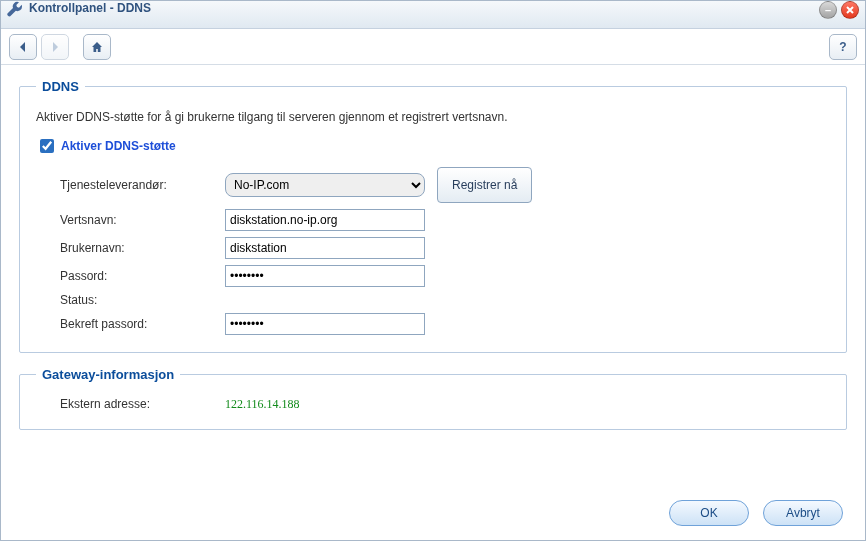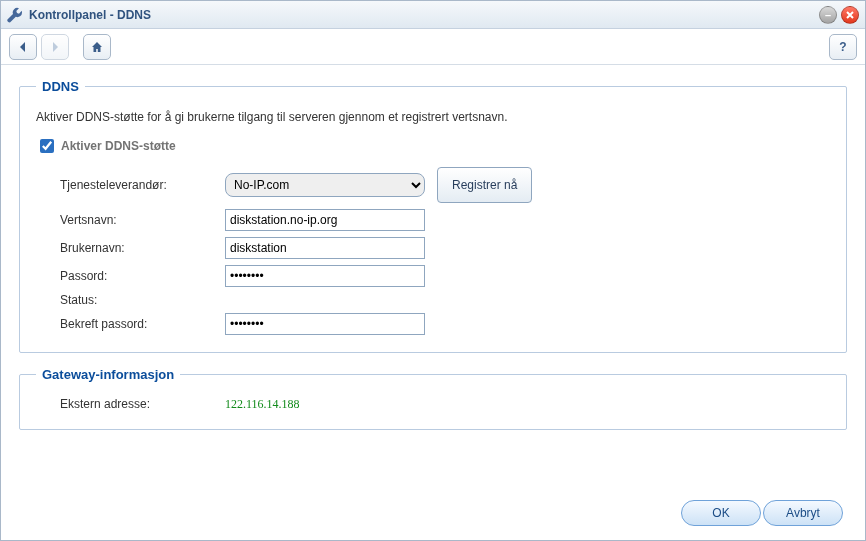--- a/index.html
+++ b/index.html
@@ -1,51 +1,51 @@
 <!DOCTYPE html>
 <html><head>
 <meta charset="utf-8">
 <style>
   * { box-sizing: border-box; }
   body { margin:0; padding:0; font-family: Verdana, Arial, sans-serif; font-size:12px; color:#333; background:#fff; }
   .window { width:866px; height:541px; border:1px solid #a9b8c9; background:#fff; position:relative; }
-  .titlebar { height:28px; background:linear-gradient(#f5f8fb,#e0e9f1); border-bottom:1px solid #c5d1df; display:flex; align-items:center; padding:0 6px; }
+  .titlebar { height:28px; background:linear-gradient(#f5f8fb,#e0e9f1); border-bottom:1px solid #c5d1df; display:flex; align-items:flex-start; padding:0 6px; }
   .titlebar .wrench-icon { width:16px; height:16px; margin-right:6px; display:inline-block; position:relative;}
   .titlebar .title { font-weight:bold; color:#30537f; font-size:12px; flex:0 0 auto;}
   .titlebar .spacer{flex:1;}
   .titlebar .tb-btn{ width:18px; height:18px; border-radius:50%; margin-left:4px; display:flex; align-items:center; justify-content:center; font-size:11px; color:#fff; font-weight:bold; border:1px solid rgba(0,0,0,0.25);}
   .min-btn{ background:linear-gradient(#d9d9d9,#a3a3a3);}
   .close-btn{ background:linear-gradient(#ff7765,#e3381e);}
 
   .toolbar { height:36px; display:flex; align-items:center; padding:0 8px; border-bottom:1px solid #d5dde6; gap:4px; }
   .nav-btn, .home-btn, .help-btn { width:28px; height:26px; border:1px solid #a9b8c9; border-radius:5px; background:linear-gradient(#ffffff,#e8eef4); display:flex; align-items:center; justify-content:center; color:#3a5d8a; cursor:pointer;}
   .nav-btn.disabled{ opacity:0.55; cursor:default; }
   .toolbar .gap{ width:6px;}
   .toolbar .flex{ flex:1;}
 
   .panel-body { padding:14px 18px 10px 18px; }
   fieldset{ border:1px solid #b9cbe0; border-radius:2px; padding:12px 16px 14px 16px; margin:0 0 14px 0;}
   legend{ padding:0 6px; font-weight:bold; color:#0b4d9b; font-size:13px; }
   .desc{ margin:4px 0 12px 0; color:#333;}
   .chk-row{ display:flex; align-items:center; margin-bottom:8px; }
-  .chk-row label{ font-weight:bold; color:#737373; margin-left:4px;}
+  .chk-row label{ font-weight:bold; color:#1d4ed8; margin-left:4px;}
   .form-row{ display:flex; align-items:center; padding:3px 0 3px 24px;}
   .form-row .lbl{ width:165px; color:#333;}
   .form-row .ctrl{ width:200px; }
   .form-row select, .form-row input[type=text], .form-row input[type=password]{
      width:200px; height:22px; border:1px solid #8fa6bf; padding:2px 4px; font-size:12px; font-family:inherit;}
   .form-row select{ height:24px;border-radius:8px;}
   .btn{ height:36px; padding:0 14px; border:1px solid #8fa6bf; border-radius:4px; background:linear-gradient(#ffffff,#e4ecf3); color:#283e5c; font-size:12px; cursor:pointer;}
   .register-cell{ margin-left:12px;}
 
   .info-row{ display:flex; padding:3px 0 3px 24px;}
   .info-row .lbl{ width:165px;}
   .info-row .val{ color:#118a1a; font-family:Verdana; }
 
-  .actions{ position:absolute; bottom:14px; right:22px; display:flex; gap:2px;}
+  .actions{ position:absolute; bottom:14px; right:22px; display:flex; gap:14px;}
   .actions .pill{ min-width:80px; height:26px; border:1px solid #6fa2d9; border-radius:13px; background:linear-gradient(#f4f9ff,#cde2f6); color:#1b4c86; font-size:12px; cursor:pointer; padding:0 18px;}
 
   input[type=checkbox]{ width:14px; height:14px; accent-color:#2a6fc0;}
 </style>
 </head>
 <body>
 
 <div class="window">
   <div class="titlebar">
     <span class="wrench-icon">

